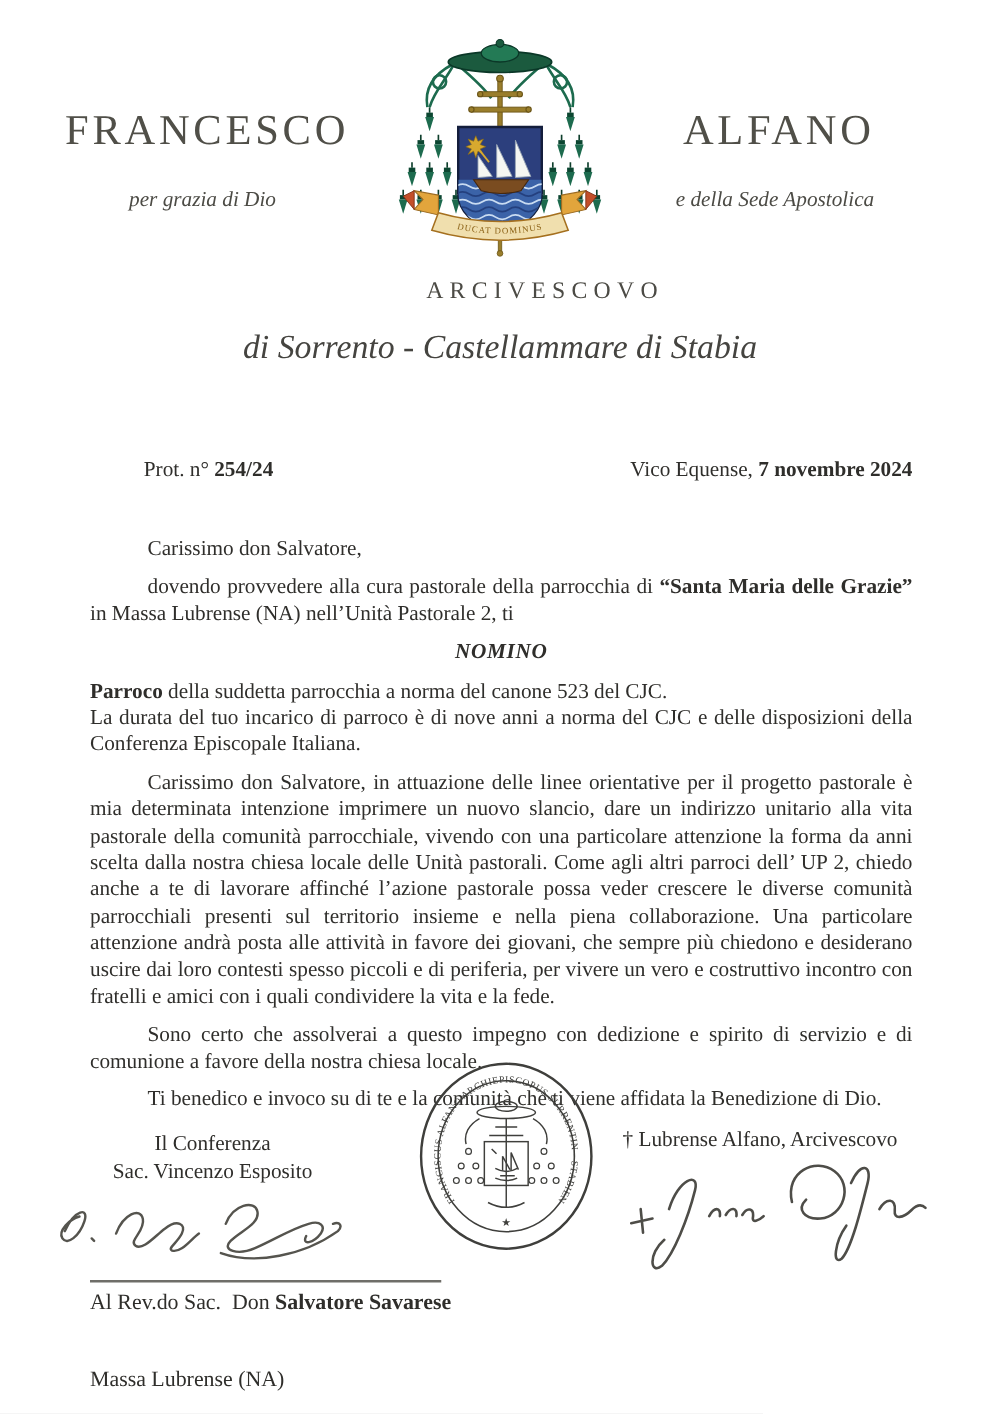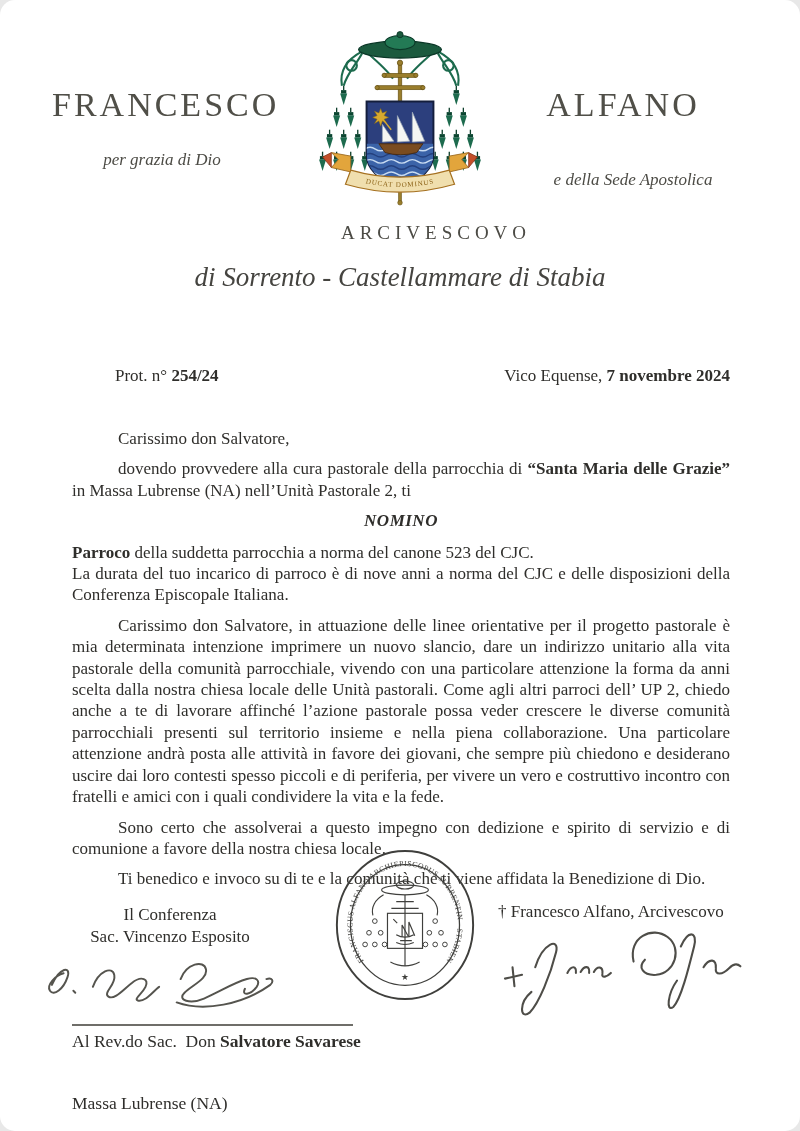--- a/index.html
+++ b/index.html
@@ -1,26 +1,26 @@
 <!DOCTYPE html>
 <html><head>
 <meta charset="utf-8">
 <style>
   html,body{margin:0;padding:0;background:#e8e8e8;}
   .page{
     position:relative;width:800px;height:1131px;margin:0 auto;background:#ffffff;
-    font-family:"Liberation Serif","DejaVu Serif",serif;color:#2f2e2b;overflow:hidden;border-radius:15px;
+    font-family:"Liberation Serif","DejaVu Serif",serif;color:#2f2e2b;overflow:hidden;
   }
   
   .hdr-name{position:absolute;top:86px;font-size:34px;letter-spacing:3px;color:#504f48;text-align:center;}
   .hdr-name.left{left:52px;width:220px;}
   .hdr-name.right{left:518px;width:210px;}
   .hdr-sub{position:absolute;top:150px;font-style:italic;font-size:17px;color:#4c4b45;text-align:center;}
   .hdr-sub.left{left:52px;width:220px;}
-  .hdr-sub.right{left:508px;width:250px;margin-top:20px;}
+  .hdr-sub.right{left:495px;width:250px;}
   .coat{position:absolute;left:312px;top:24px;}
   .role{position:absolute;top:222px;left:0;width:100%;text-align:center;font-size:19px;letter-spacing:5px;color:#4c4b45;margin-left:36px;}
   .see{position:absolute;top:262px;left:0;width:100%;text-align:center;font-style:italic;font-size:27px;color:#454440;}
   
   .meta{position:absolute;top:366px;left:72px;right:70px;display:flex;justify-content:space-between;font-size:17px;}
   .meta .prot{padding-left:43px;}
   
   .body{position:absolute;top:428px;left:72px;width:658px;font-size:17px;line-height:21.4px;}
   .body p{margin:0 0 9px 0;text-align:justify;text-indent:46px;}
   .body p.noindent{text-indent:0;}
@@ -226,21 +226,21 @@
           <circle cx="100" cy="88" r="2.4"></circle>
           <circle cx="112" cy="88" r="2.4"></circle>
         <circle cx="96" cy="100" r="2.4"></circle>
           <circle cx="106" cy="100" r="2.4"></circle>
           <circle cx="116" cy="100" r="2.4"></circle>
       </g>
       <path d="M60,118 Q75,126 90,118"></path>
     </g>
   </svg>
 
-  <div class="sig-right-text">† Francesco Alfano, Arcivescovo</div>
+  <div class="sig-right-text">† Lubrense Alfano, Arcivescovo</div>
 
   <svg class="sig-right-svg" width="272" height="104" viewBox="0 0 280 110">
     <g fill="none" stroke="#4e4d48" stroke-width="2.2" stroke-linecap="round">
       <path d="M12,62 L30,58 M20,50 L22,70"></path>
       <path d="M44,50 C52,24 70,18 66,34 C60,58 48,88 38,98 C28,106 26,88 40,76"></path>
       <path d="M78,56 c4,-8 10,-8 9,0 m5,-1 c4,-7 10,-7 9,1 m5,-1 c4,-7 10,-6 9,2 c-1,5 5,3 9,-1"></path>
       <path d="M148,44 C142,18 168,6 184,18 C200,30 192,56 172,58 C158,59 152,50 160,42"></path>
       <path d="M198,28 C206,10 216,12 212,28 C206,52 198,84 190,92 C182,98 184,78 194,64"></path>
       <path d="M222,50 c6,-10 14,-9 13,1 c-1,8 7,7 14,0 c5,-5 9,-5 12,-2"></path>
     </g>

